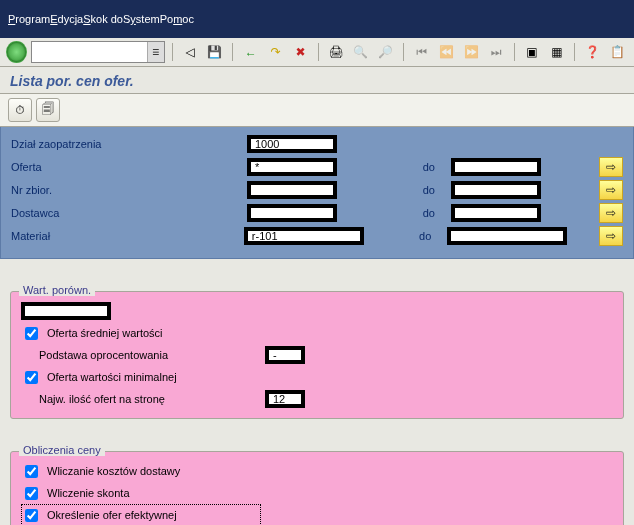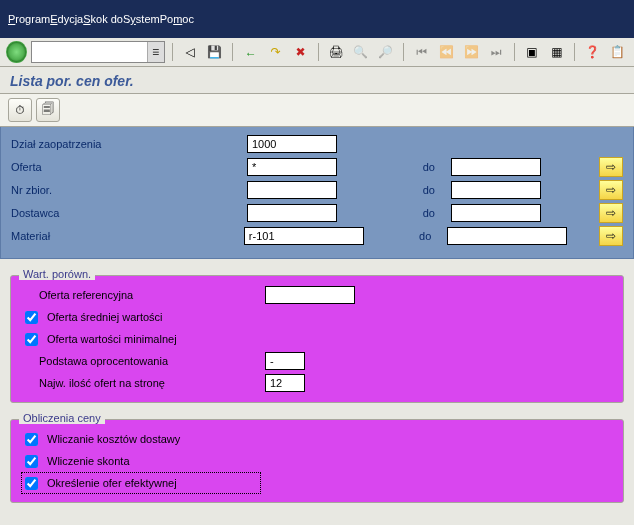--- a/index.html
+++ b/index.html
@@ -121,21 +121,21 @@
     height: 22px;
     gap: 16px;
     margin-bottom: 1px;
   }
   .lbl {
     width: 220px;
     color: #0a2a6a;
   }
   .fld {
     background: #fff;
-    border: 1px solid #000000;
+    border: 4px solid #000000;
     height: 18px;
     padding: 0 4px;
     font: inherit;
     color: #000;
     box-sizing: border-box;
   }
   .fld.w90 { width: 90px; }
   .fld.w120 { width: 120px; }
   .fld.w40 { width: 40px; }
   .lbl-do { width: 30px; text-align: right; color: #0a2a6a; }
@@ -145,26 +145,26 @@
     background: linear-gradient(#ffff99, #f5d547);
     border: 1px solid #caa522;
     display: inline-flex;
     align-items: center;
     justify-content: center;
     color: #1a1a1a;
     font-size: 12px;
     cursor: pointer;
   }
   .groupbox {
-    margin: 16px 10px 0 10px;
+    margin: 32px 10px 0 10px;
     position: relative;
     border: 1px solid #a7a69b;
     border-radius: 3px;
     padding: 8px 10px;
-    background: #d946ef;
+    background: #f9a8d4;
   }
   .groupbox .legend {
     position: absolute;
     top: -8px; left: 8px;
     background: #e8e8e2;
     padding: 0 4px;
     color: #3a3a8a;
   }
   .grow {
     display: flex;
@@ -272,36 +272,35 @@
     <span class="lbl-do">do</span>
     <input class="fld w120" value="" style="">
     <span class="flex-spacer"></span>
     <span class="arrow-btn">⇨</span>
   </div>
 </div>
 
 <div class="groupbox">
   <span class="legend">Wart. porówn.</span>
   <div class="grow">
-    <span class="glbl" style="margin-left:18px">Oferta referencyjna</span>
     <input class="fld w90" value="" style="">
   </div>
   <div class="grow">
     <input type="checkbox" class="chk" checked="" style="">
     <span class="glbl short">Oferta średniej wartości</span>
-  </div>
-  <div class="grow">
-    <input type="checkbox" class="chk" checked="" style="">
-    <span class="glbl short">Oferta wartości minimalnej</span>
   </div>
   <div class="grow">
     <span class="glbl" style="margin-left:18px">Podstawa oprocentowania</span>
     <input class="fld w40" value="-" style="">
   </div>
   <div class="grow">
+    <input type="checkbox" class="chk" checked="" style="">
+    <span class="glbl short">Oferta wartości minimalnej</span>
+  </div>
+  <div class="grow">
     <span class="glbl" style="margin-left:18px">Najw. ilość ofert na stronę</span>
     <input class="fld w40" value="12" style="">
   </div>
 </div>
 
 <div class="groupbox">
   <span class="legend">Obliczenia ceny</span>
   <div class="grow">
     <input type="checkbox" class="chk" checked="" style="">
     <span class="glbl short">Wliczanie kosztów dostawy</span>

